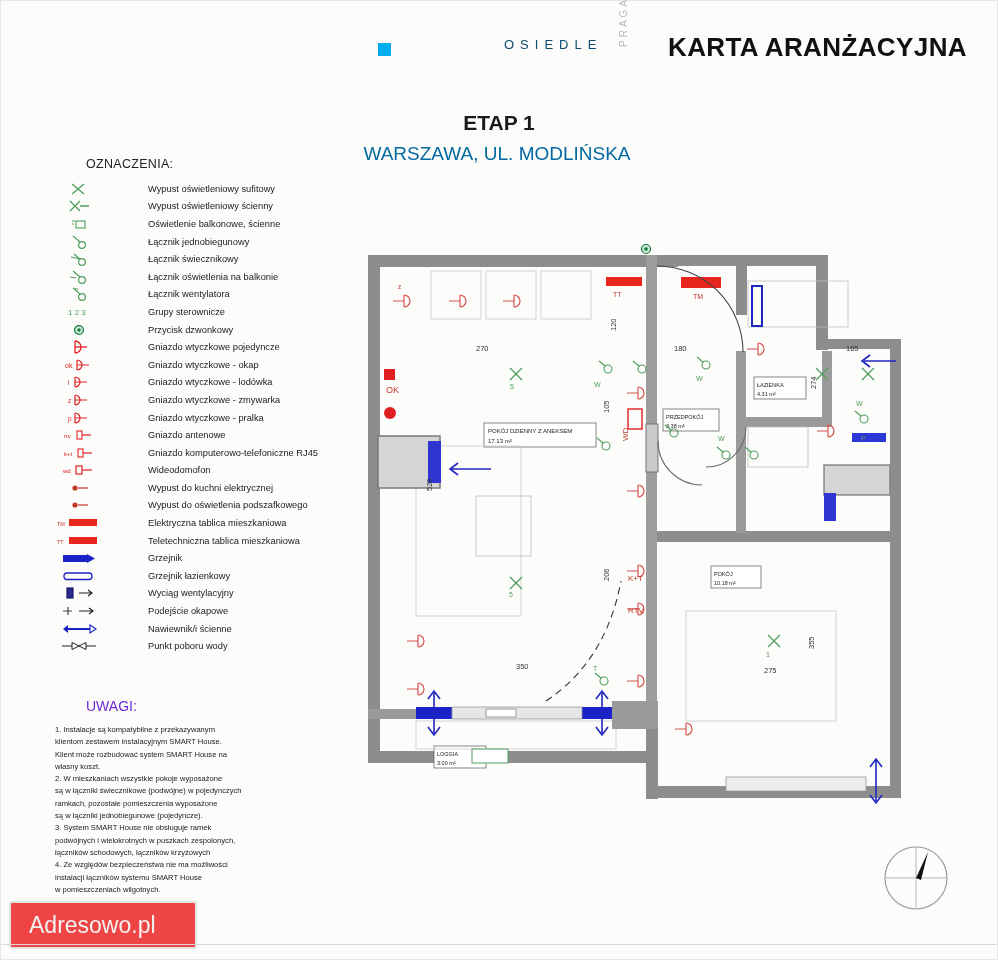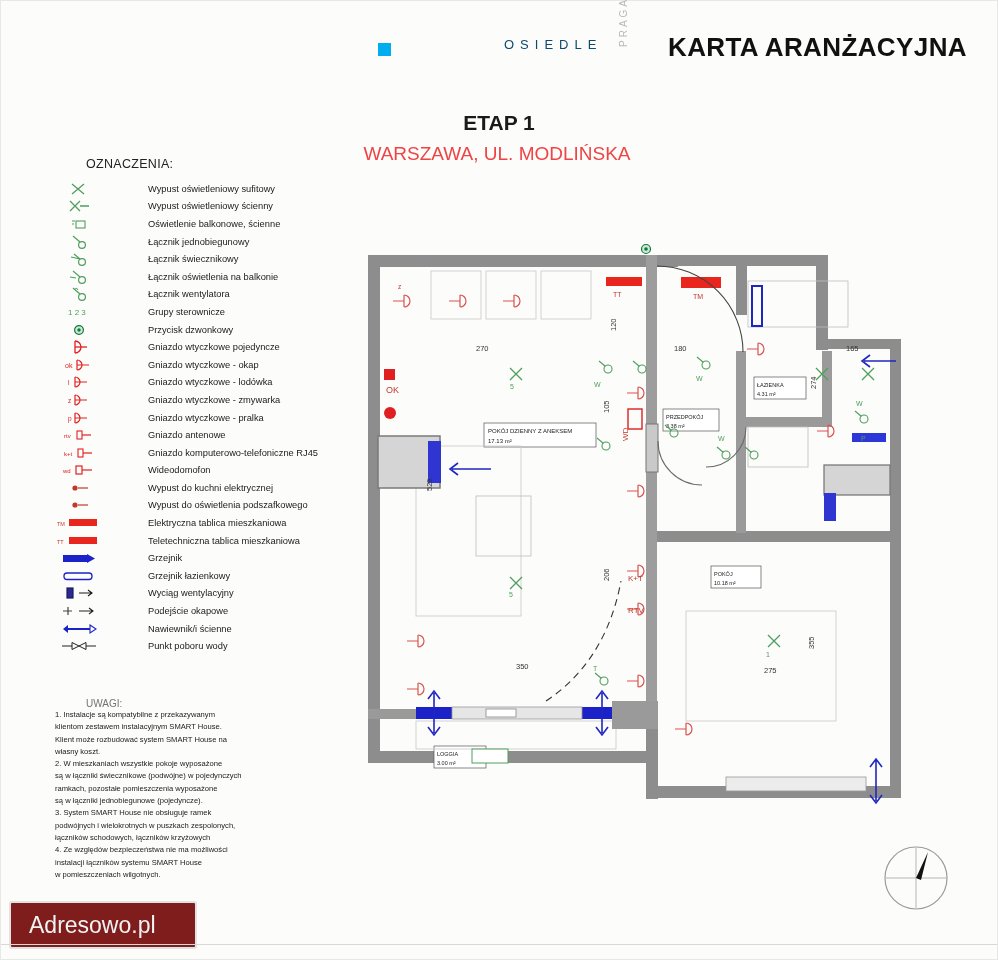--- a/index.html
+++ b/index.html
@@ -58,21 +58,21 @@
     position: absolute; right: 30px; top: 31px;
     font-size: 26px; font-weight: 700; color: #111;
     letter-spacing: 0.4px;
   }
   .etap {
     position: absolute; left: 0; right: 0; top: 110px;
     text-align: center; font-size: 21px; font-weight: 700; color: #1a1a1a;
   }
   .addr {
     position: absolute; left: 0; right: 4px; top: 142px;
-    text-align: center; font-size: 19px; color: #ef4444;
+    text-align: center; font-size: 19px; color: #0369a1;
   }
 
   
   .legend { position: absolute; left: 52px; top: 156px; width: 300px; }
   .legend-title {
     font-size: 12.5px; color: #222; margin-left: 33px; margin-bottom: 9px;
     letter-spacing: 0.3px;
   }
   .leg-row {
     display: flex; align-items: center;
@@ -80,34 +80,34 @@
     gap: 43px;
   }
   .leg-sym {
     width: 52px; flex: 0 0 52px;
     display: flex; align-items: center; justify-content: center;
     height: 16px;
   }
   .leg-txt { font-size: 9.3px; color: #1a1a1a; white-space: nowrap; }
 
   .notes { position: absolute; left: 52px; top: 697px; width: 300px; }
-  .notes-title { font-size: 10px; color: #737373; margin-left: 33px; }
+  .notes-title { font-size: 14px; color: #6d28d9; margin-left: 33px; margin-bottom: 10px; }
   .notes-body {
     font-size: 7.6px; line-height: 1.62; color: #1a1a1a;
     white-space: pre-line; padding-left: 2px;
   }
 
   
   .plan { position: absolute; left: 355px; top: 240px; width: 560px; height: 580px; }
   .plan svg { display: block; }
 
   .watermark {
     position: absolute; left: 8px; bottom: 10px;
     width: 188px; height: 48px;
-    background: #7f1d1d; border: 2px solid #e2e2e2;
+    background: #ef4444; border: 2px solid #e2e2e2;
     border-radius: 3px;
     display: flex; align-items: center; padding-left: 18px;
     color: #f2f2f2; font-size: 23px;
   }
   .compass { position: absolute; right: 45px; bottom: 45px; width: 72px; height: 72px; }
   .footline {
     position: absolute; left: 0; right: 0; bottom: 14px; height: 1px; background: #d8d8d6;
   }
 </style>
 </head>

